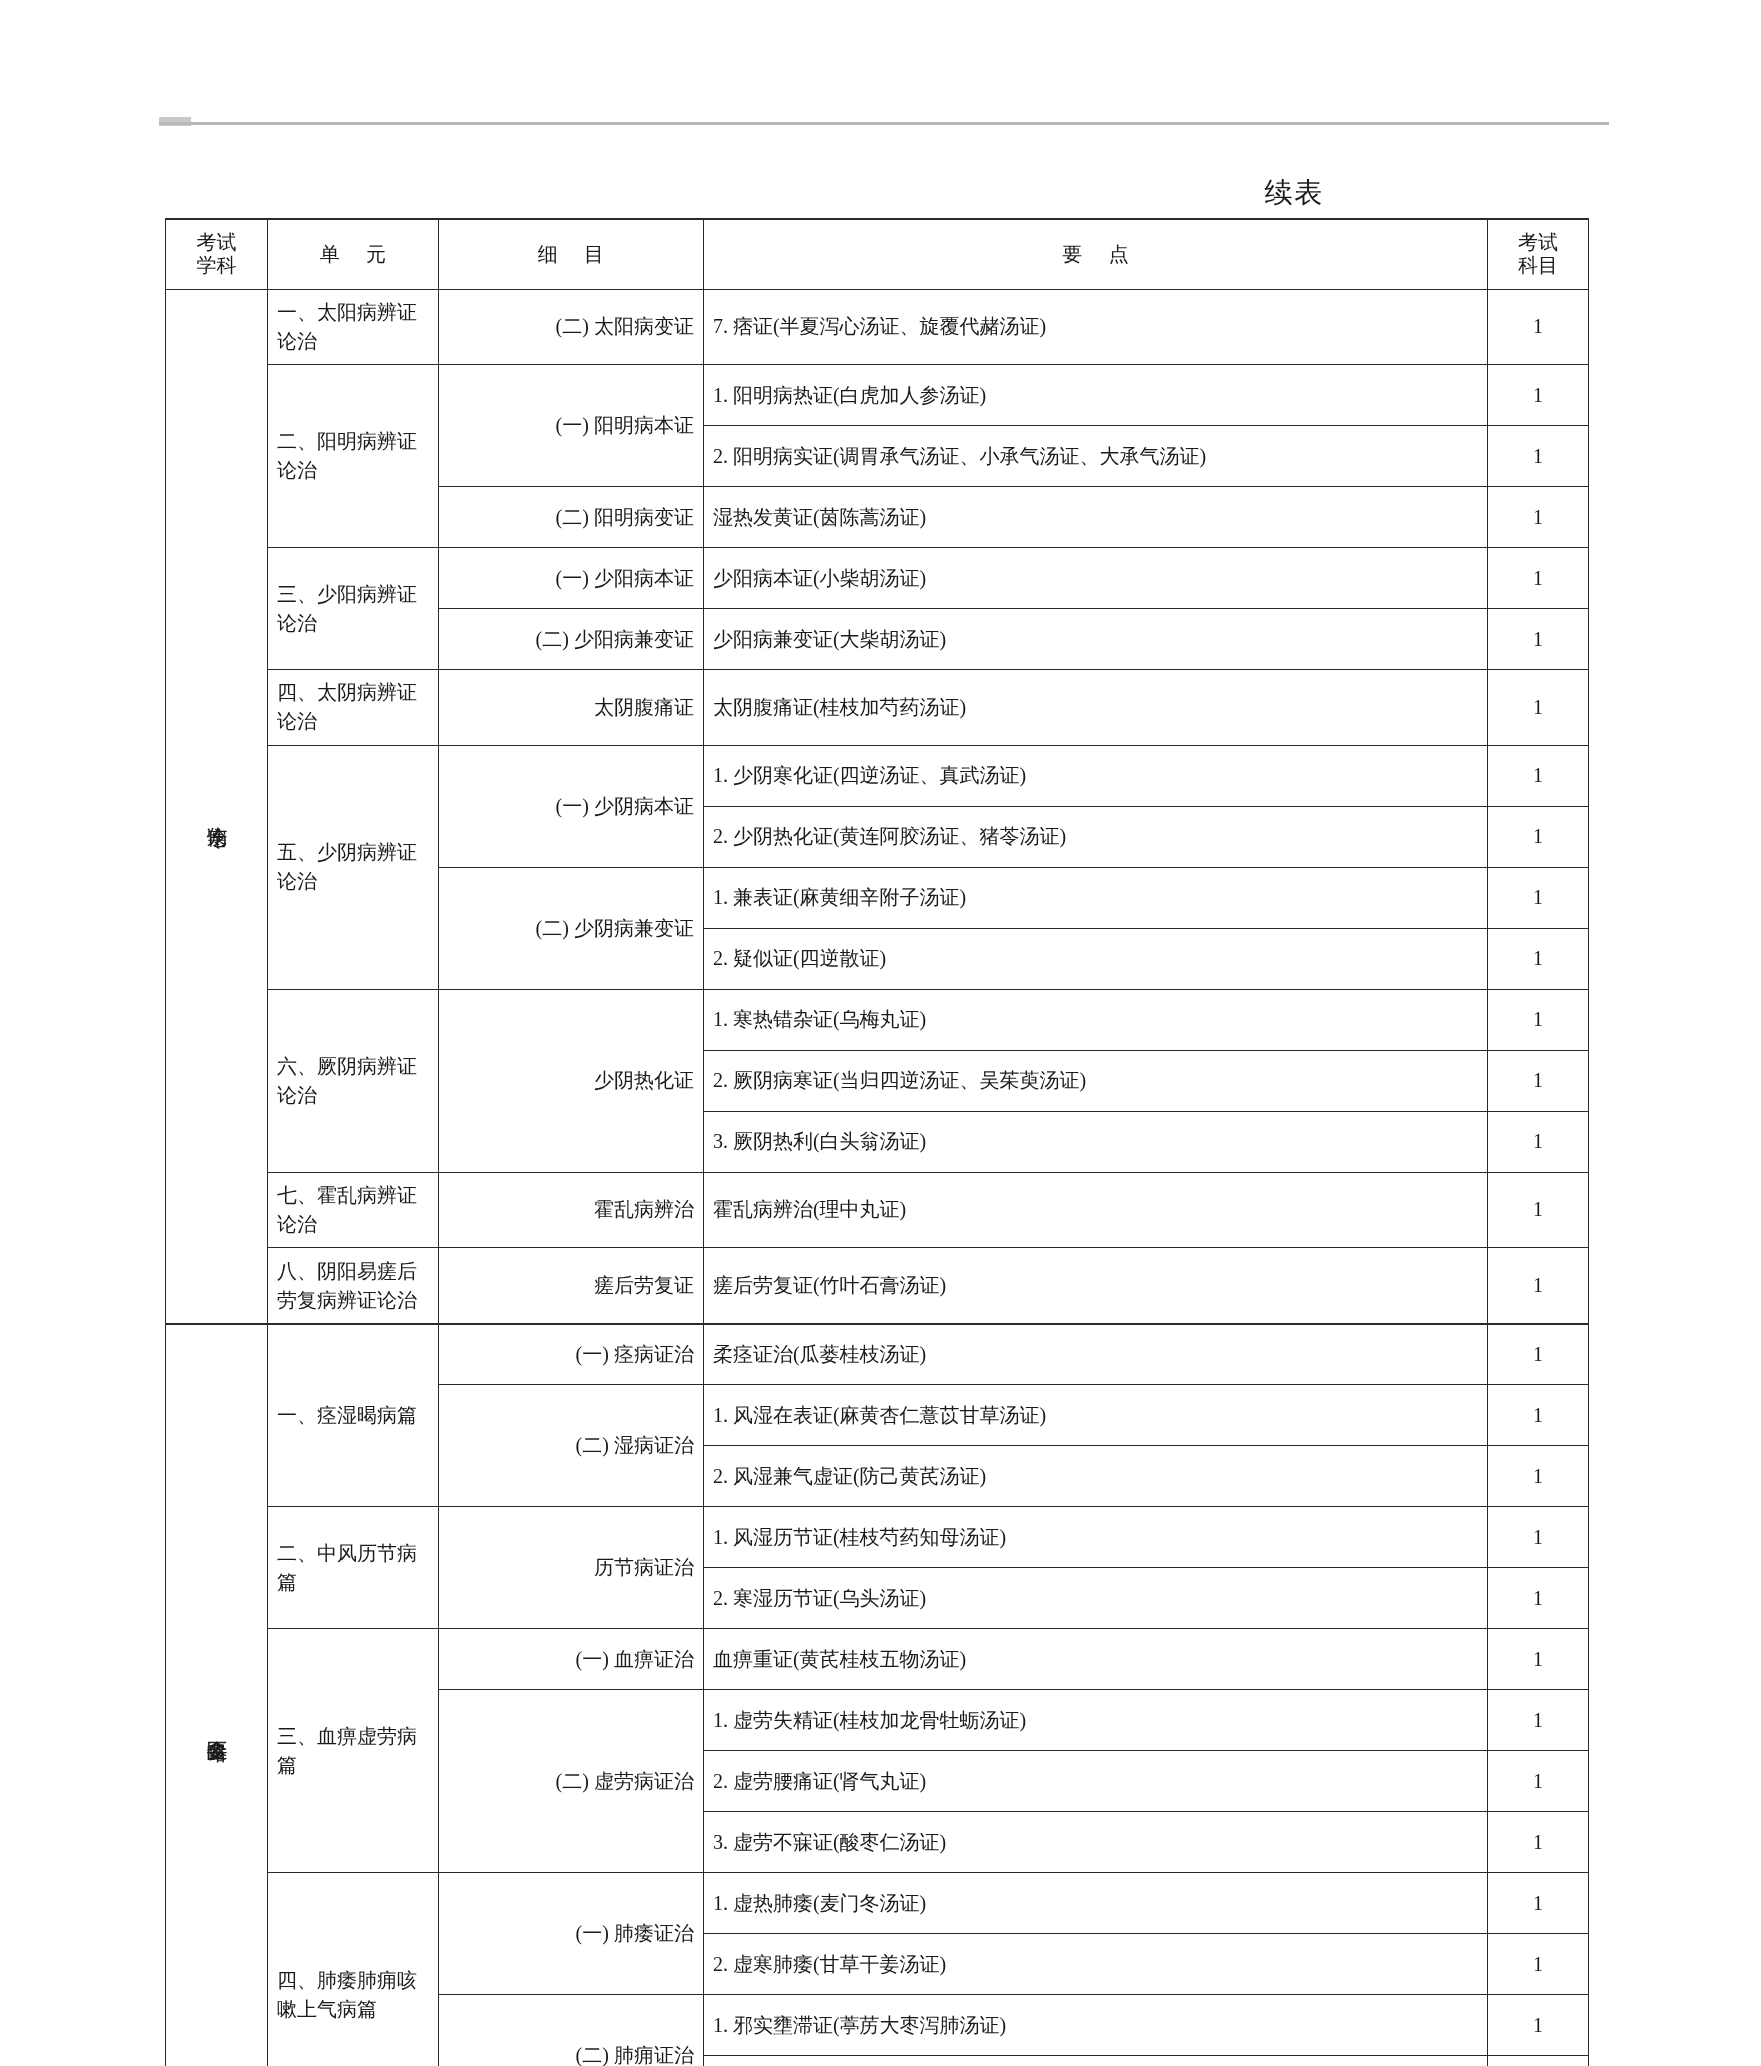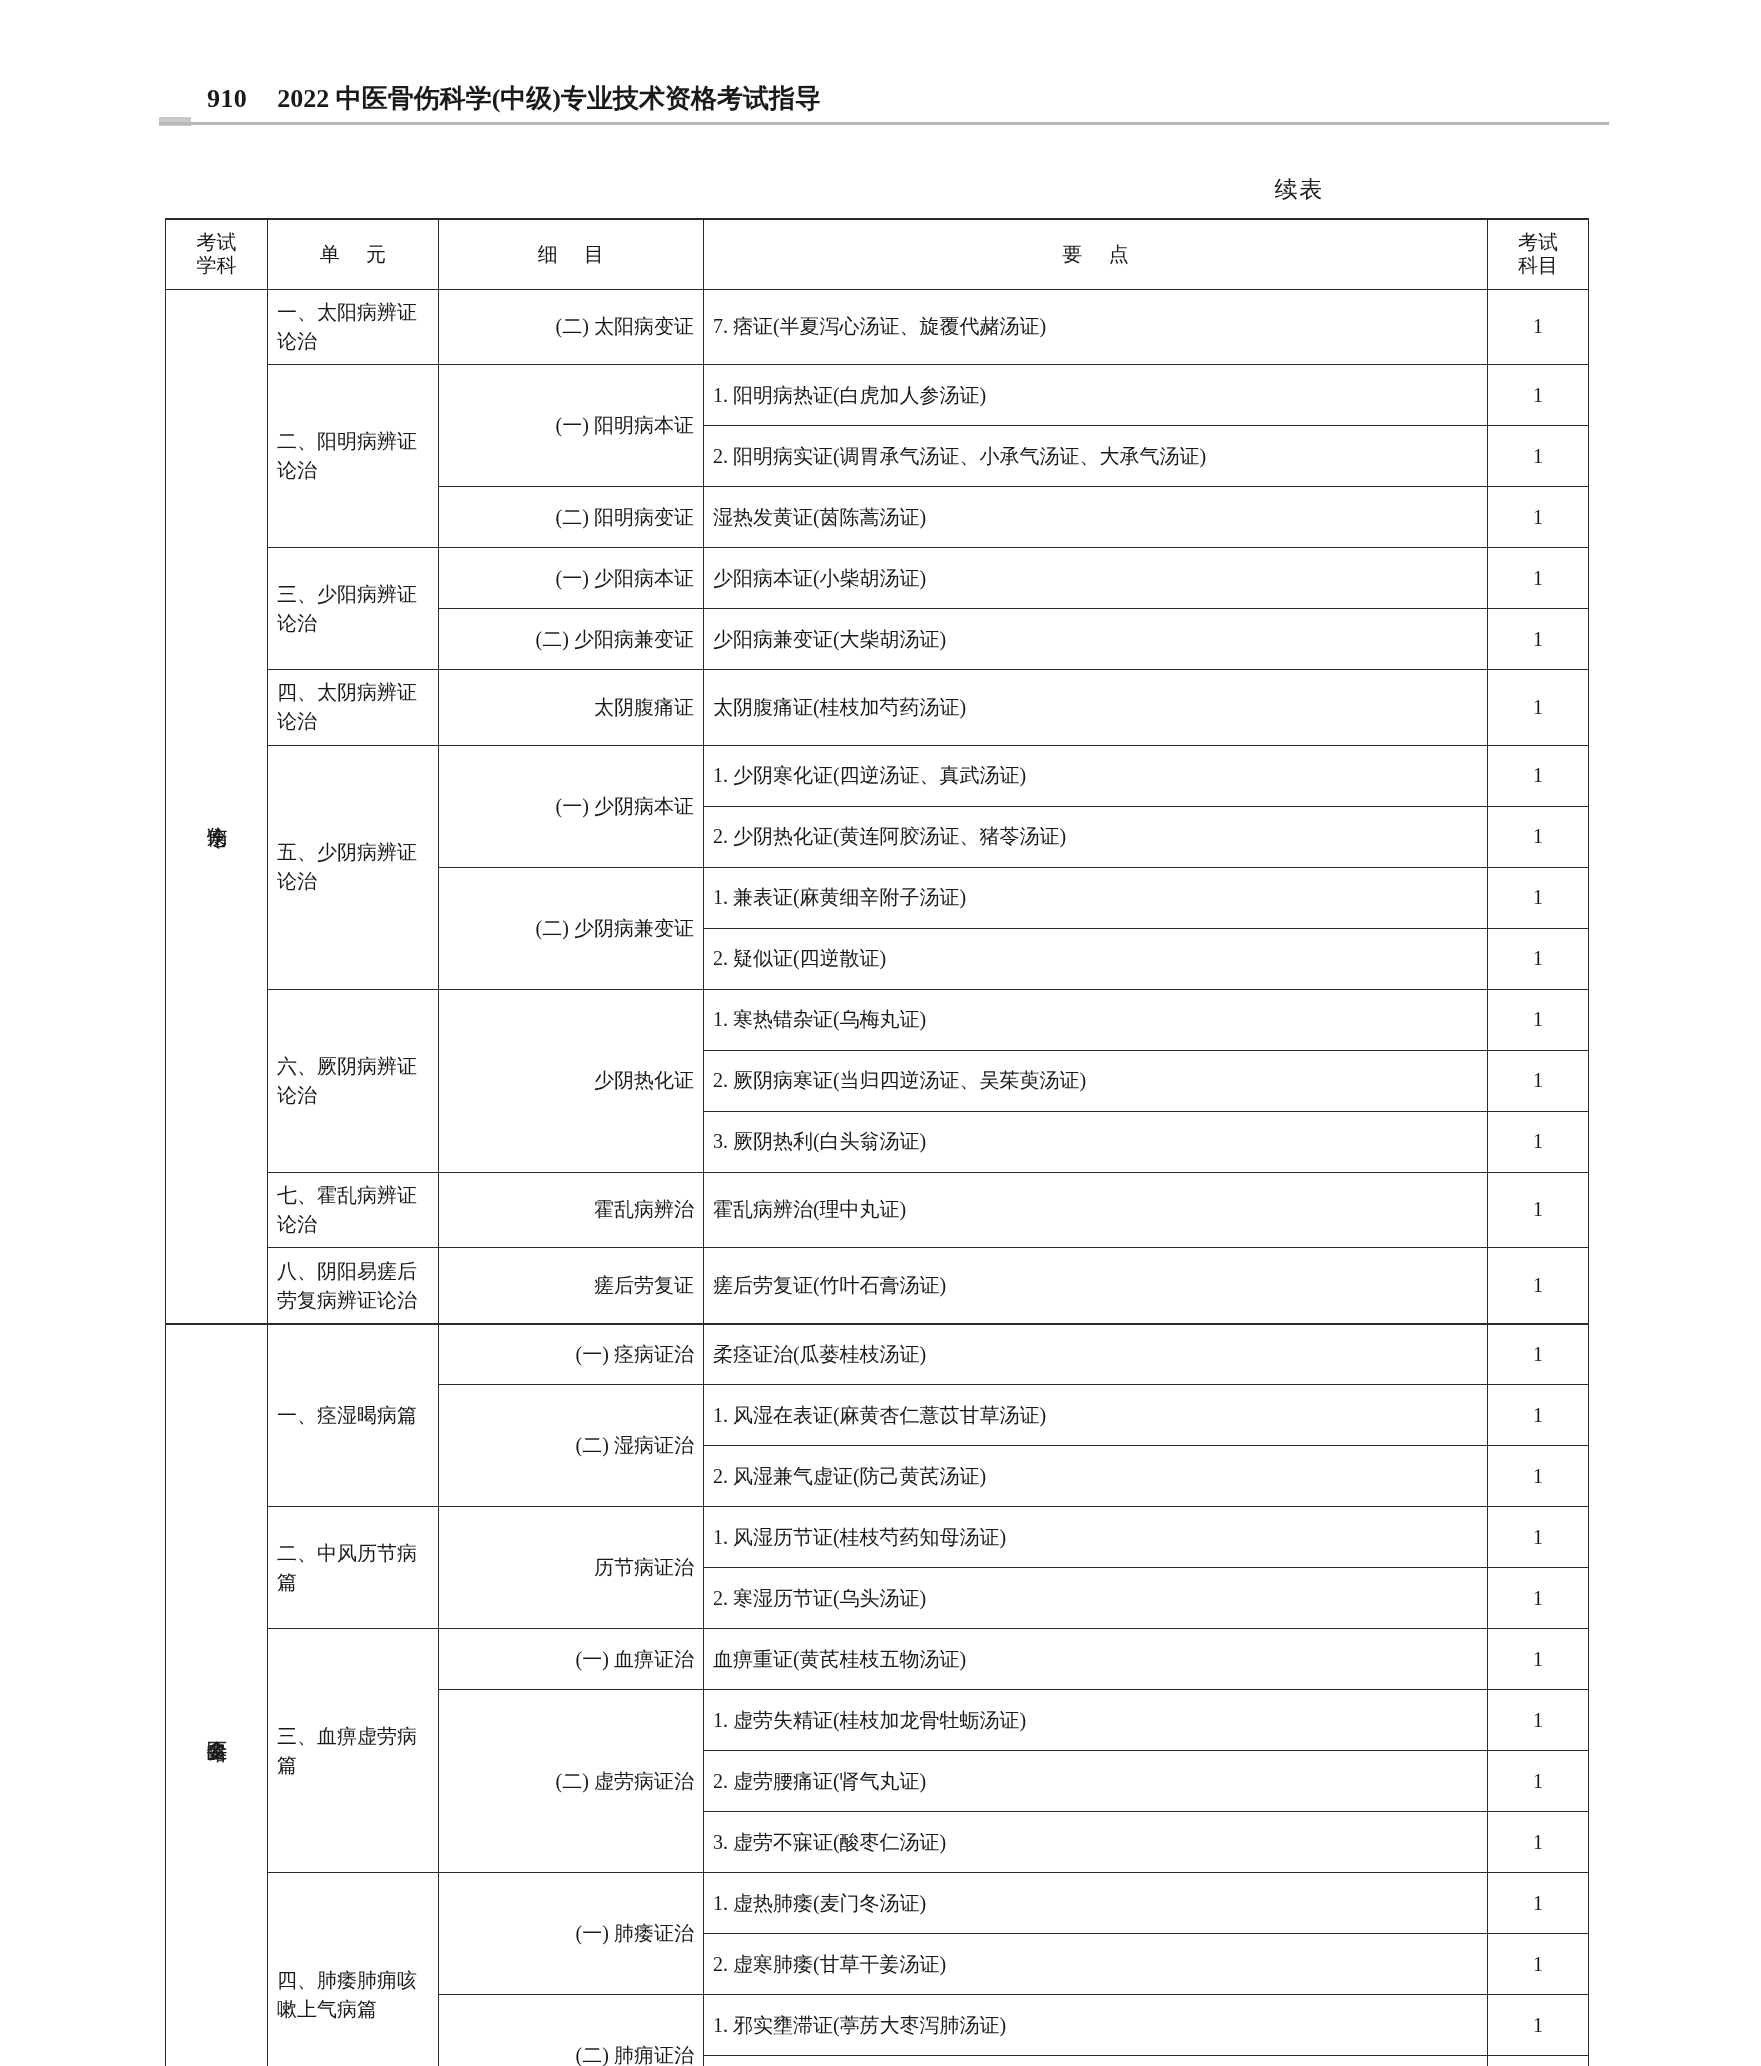--- a/index.html
+++ b/index.html
@@ -69,21 +69,21 @@
     width: 32px;
     height: 8.7px;
     background: #c9c9c9;
   }
 
   
   .cont-label {
     position: absolute;
     right: 438px;
     top: 174px;
-    font-size: 23px;
+    font-size: 28px;
     letter-spacing: 1.7px;
     white-space: nowrap;
   }
 
   
   .tbl-wrap {
     position: absolute;
     left: 165px;
     top: 218px;
     width: 1424px;
@@ -170,24 +170,20 @@
 
   
   tr.sep-major > td { border-top: 1.7px solid #2a2a2a; margin-left: 44px; }
   tr.sep-section > td { border-top: 2.1px solid #2a2a2a; }
 </style>
 </head>
 <body>
 
 <div class="page">
 
-  <div class="running-head">
-    <span class="folio">910</span>
-    <span class="head-title">2022 中医骨伤科学(中级)专业技术资格考试指导</span>
-  </div>
   <div class="head-rule-tab"></div>
   <div class="head-rule"></div>
 
   <div class="cont-label">续表</div>
 
   <div class="tbl-wrap">
     <table class="outline">
       <colgroup>
         <col class="c1">
           <col class="c2">

